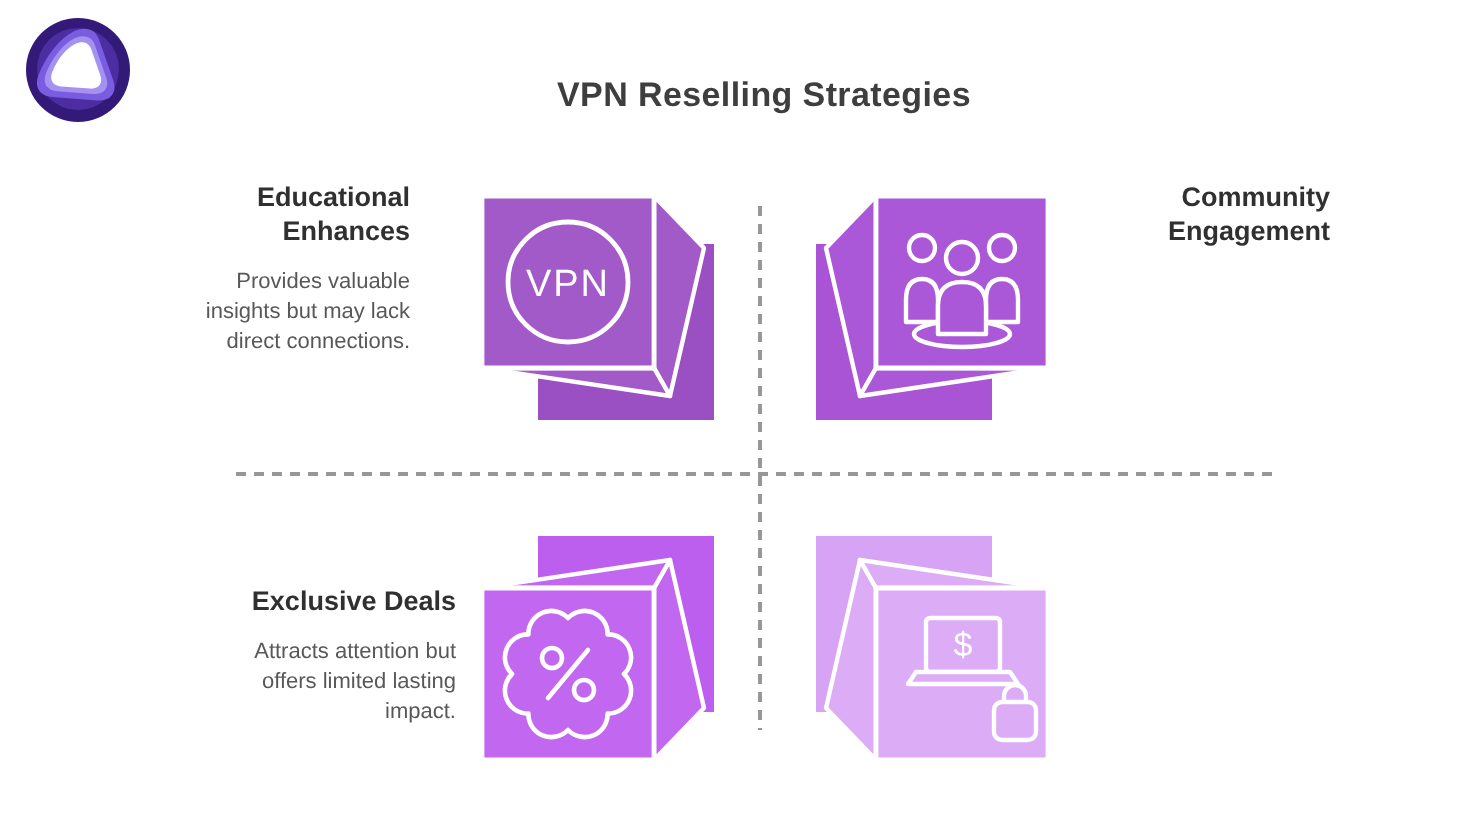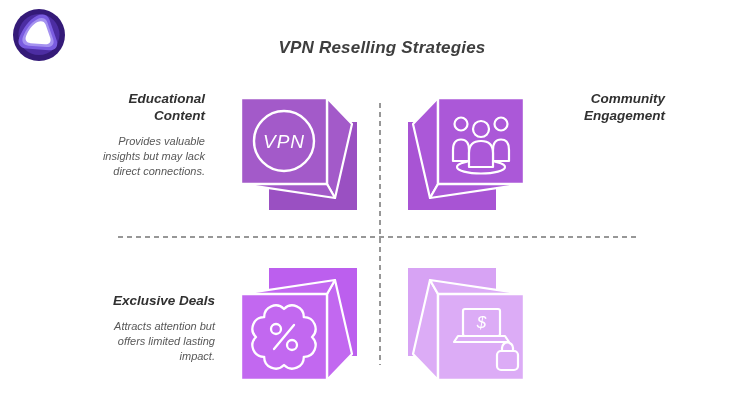--- a/index.html
+++ b/index.html
@@ -3,21 +3,21 @@
 <meta charset="utf-8">
 <style>
   * { margin: 0; padding: 0; box-sizing: border-box; }
   html, body { width: 740px; height: 420px; }
   body {
     font-family: "Liberation Sans", sans-serif;
     background: #ffffff;
     position: relative;
     overflow: hidden;
   }
-  .stage { position: absolute; inset: 0; width: 740px; height: 420px; font-style: italic; }
+  .stage { position: absolute; inset: 0; width: 740px; height: 420px; }
 
   .logo { position: absolute; left: 12px; top: 8px; width: 56px; height: 56px; }
 
   .main-title {
     position: absolute; left: 102px; top: 38px; width: 560px;
     text-align: center; font-size: 17px; font-weight: bold;
     color: #3e3e3e; letter-spacing: 0.2px;
   }
 
   .textblock { position: absolute; }
@@ -26,21 +26,21 @@
   .tb-title {
     font-size: 13.5px; font-weight: bold; color: #303030;
     line-height: 1.25; margin-bottom: 9px;
   }
   .tb-desc {
     font-size: 11px; color: #585858; line-height: 1.38;
   }
 
   .tb-tl { left: 85px;  top: 91px;  width: 120px; }
   .tb-tr { left: 543px; top: 91px;  width: 122px; }
-  .tb-bl { left: 95px;  top: 293px; width: 120px; }
+  .tb-bl { left: 108px;  top: 293px; width: 120px; }
   .tb-br { left: 543px; top: 293px; width: 128px; }
 
   .cube { position: absolute; width: 130px; height: 140px; text-align: center; }
   .cube-tl { left: 235px; top: 90px; }
   .cube-tr { left: 400px; top: 90px; }
   .cube-bl { left: 235px; top: 248px; }
   .cube-br { left: 400px; top: 248px; }
   .cube svg { display: block; width: 130px; height: 140px; }
 
   .divider-h {
@@ -68,21 +68,21 @@
       <path d="M 25.5,14 C 29,12.3 32.5,13.2 33.6,16.6 L 38.2,29.8 C 39.6,33.8 37.3,36.6 33.1,36.3 L 18.6,35.2 C 14.4,34.9 12.6,31.9 14.1,28.1 C 16.4,22.3 20.4,16.6 25.5,14 Z" fill="#ffffff"></path>
     </svg>
   </div>
 
   <div class="main-title">VPN Reselling Strategies</div>
 
   <div class="divider-h"></div>
   <div class="divider-v"></div>
 
   <div class="textblock align-right tb-tl">
-    <div class="tb-title">Educational Content</div>
+    <div class="tb-title">Educational Enhances</div>
     <div class="tb-desc">Provides valuable insights but may lack direct connections.</div>
   </div>
   <div class="cube cube-tl">
     <svg viewBox="0 0 130 140">
       <g stroke-linejoin="round">
         <rect x="34" y="32" width="88" height="88" fill="#9a50c2"></rect>
         <polygon points="92,8 117,34 100,108 92,94" stroke="#ffffff" stroke-width="2.2" fill="#a35ac9"></polygon>
         <polygon points="6,94 92,94 100,108" stroke="#ffffff" stroke-width="2.2" fill="#a35ac9"></polygon>
         <rect x="6" y="8" width="86" height="86" stroke="#ffffff" stroke-width="2.4" fill="#a35ac9"></rect>
       </g>

